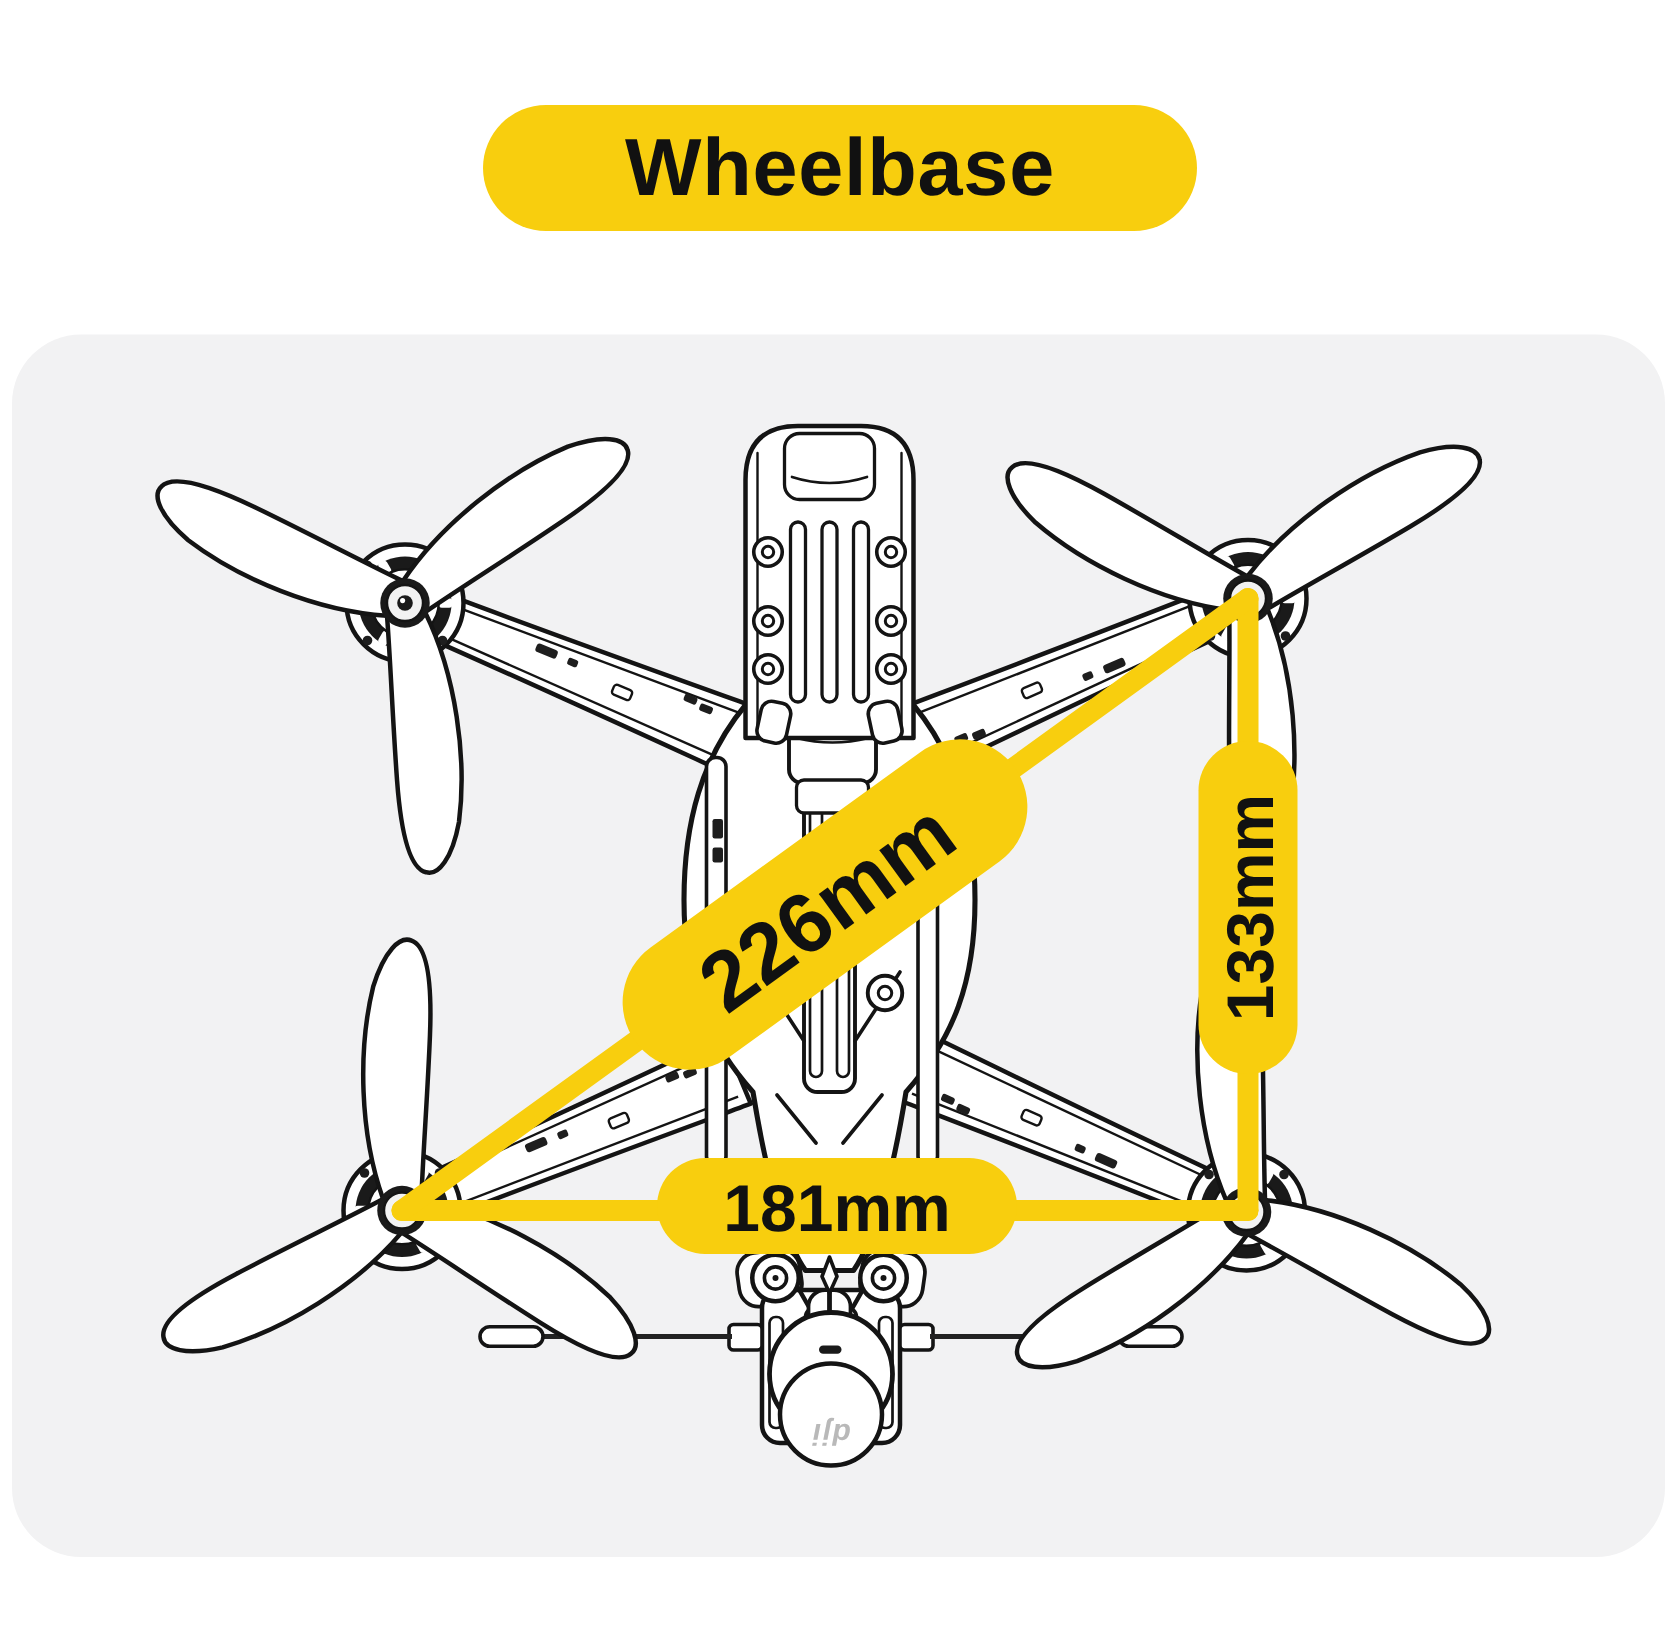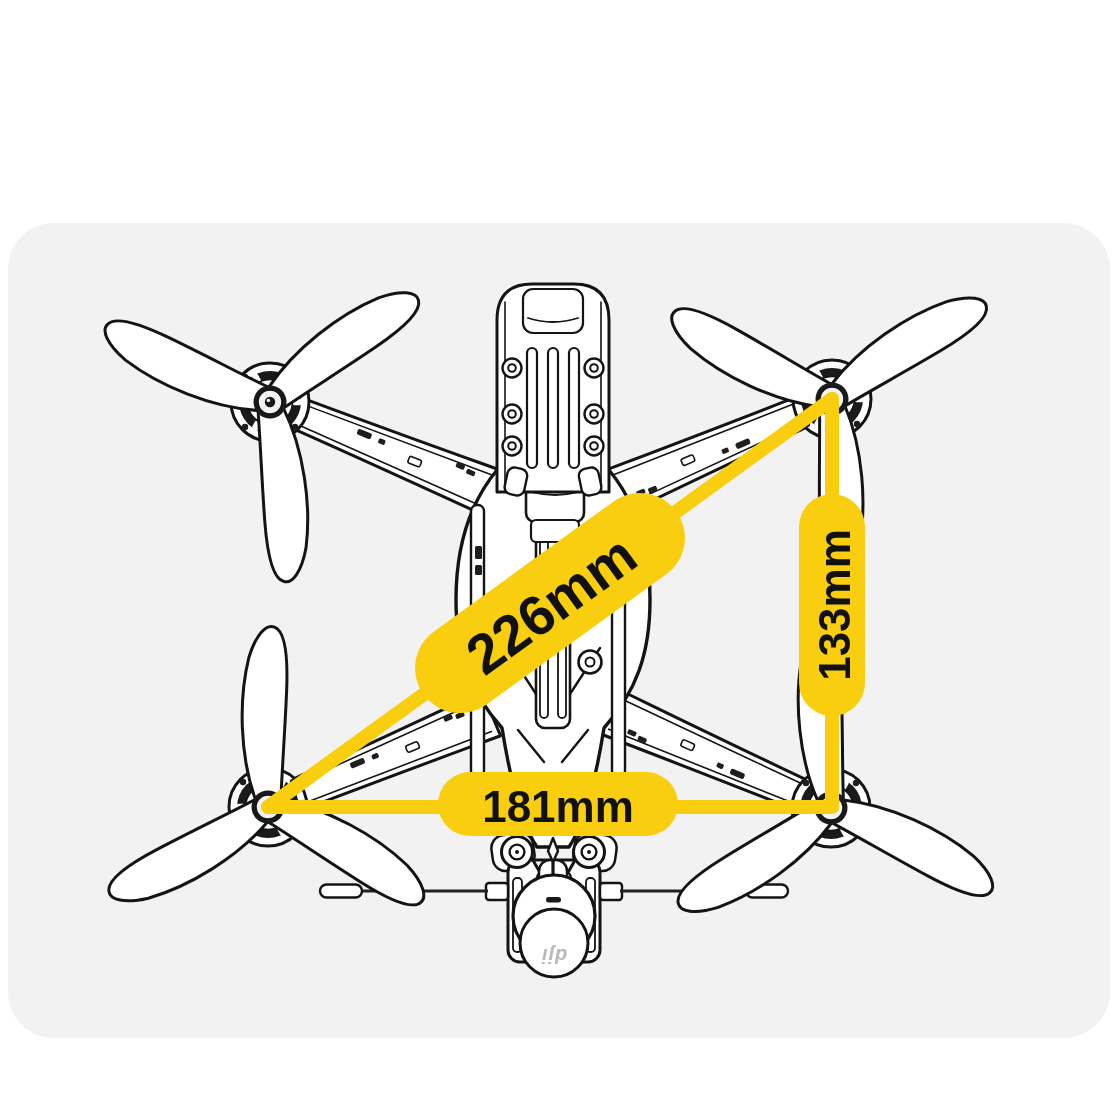--- a/index.html
+++ b/index.html
@@ -26,20 +26,23 @@
   .dji-mark{
     font-family:"Liberation Sans", sans-serif;
     font-weight:700;font-style:italic;fill:#b9b9b9;letter-spacing:1px;
   }
 </style>
 </head>
 <body>
 
 <div class="stage">
 
+  <div class="title-pill">
+    <span>Wheelbase</span>
+  </div>
 
   <div class="panel"></div>
 
   <svg class="scene" viewBox="0 0 1116 1094" xmlns="http://www.w3.org/2000/svg">
 
     <defs>
 
       <g id="blade">
         <path d="M 7,-13 C 50,-31 106,-35 148,-27 C 172,-21 183,-11 180,-3
                  C 177,7 156,12 118,12.5 C 80,13 36,12 7,12.5 Z" fill="#ffffff" stroke="#141414" stroke-width="3" stroke-linejoin="round"></path>

